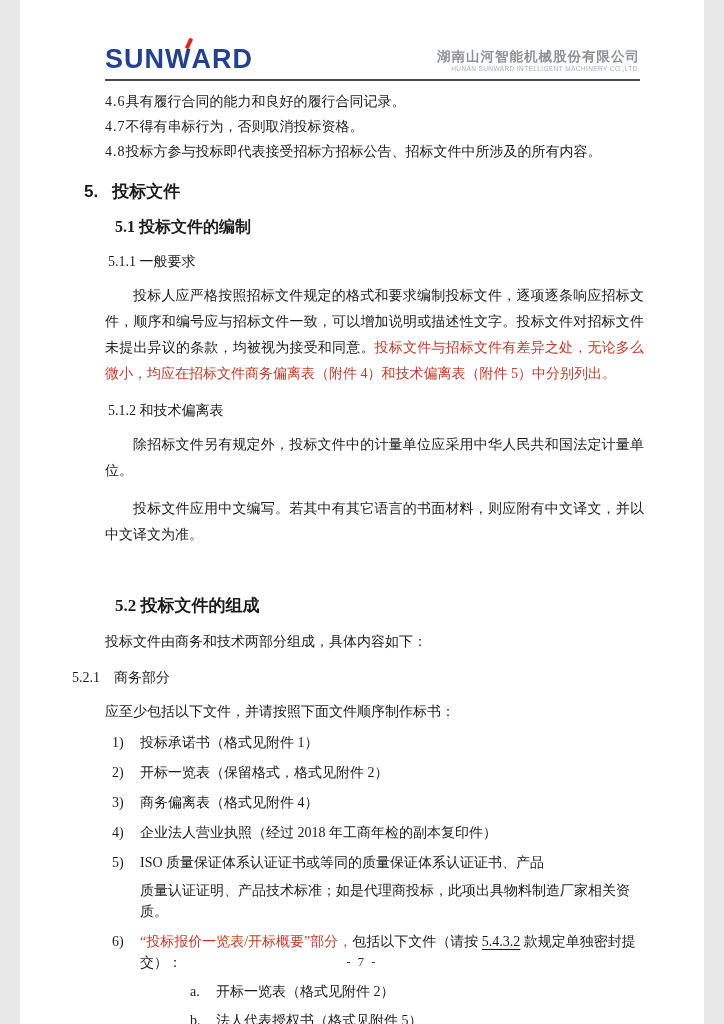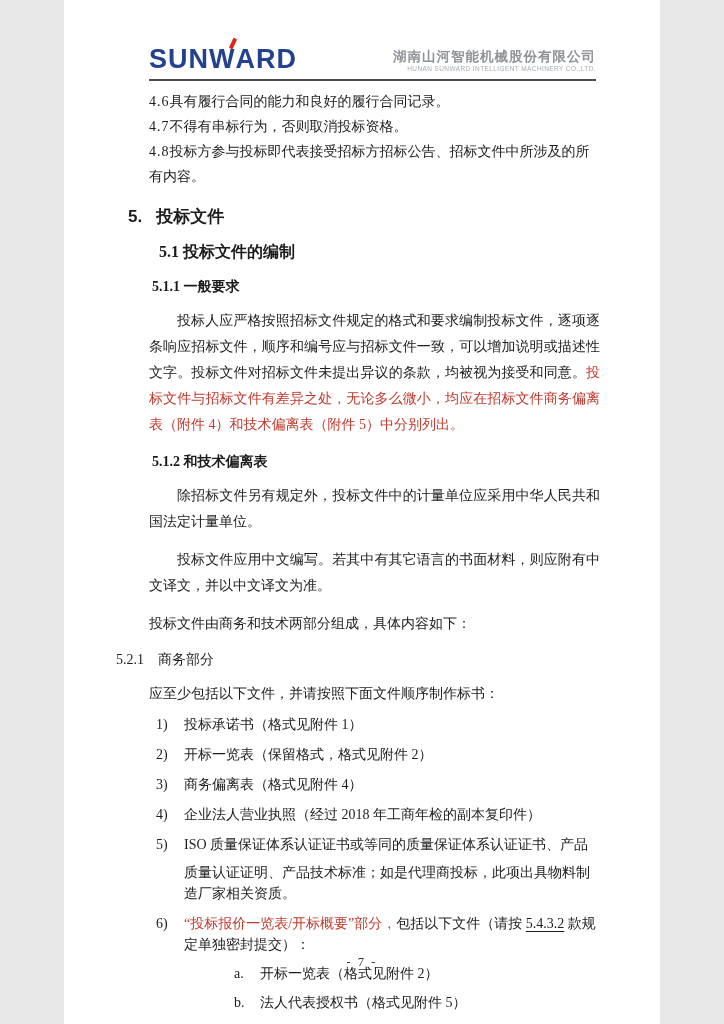--- a/index.html
+++ b/index.html
@@ -8,21 +8,21 @@
     --company-gray: #8f9298;
     --company-gray-lt: #a6abb0;
     --ink: #1c1c1c;
     --red: #c0392b;
     --rule: #4a4a4a;
   }
   * { margin: 0; padding: 0; box-sizing: border-box; }
   html, body { background: #e8e8e8; }
   .page {
     position: relative;
-    width: 596px;
+    width: 684px;
     height: 1024px;
     margin: 0 auto;
     background: #ffffff;
     overflow: hidden;
     color: var(--ink);
     font-family: "Liberation Serif", "DejaVu Serif", serif;
     font-size: 14px;
   }
   
   .header {
@@ -73,21 +73,21 @@
   
   .h-sec5 {
     margin: 16px 0 0 64px;
     font-family: "Liberation Sans", "DejaVu Sans", sans-serif;
     font-weight: bold;
     font-size: 17px;
   }
   .h-sec5 .sec-num { margin-right: 14px; }
   .h-51, .h-52 { margin: 14px 0 0 95px; font-size: 16px; font-weight: bold; }
   .h-52 { margin-top: 46px; font-size: 17px; }
-  .h-sub { margin: 15px 0 0 88px; font-size: 14px; font-weight: bold; }
+  .h-sub { margin: 15px 0 0 88px; font-size: 14px; font-weight: normal; }
   
   .para {
     margin: 12px 60px 0 85px;
     text-indent: 2em;
     line-height: 26px;
     text-align: justify;
   }
   .red { color: var(--red); }
   .flush { margin: 14px 60px 0 85px; line-height: 22px; }
   .h-521 { margin: 16px 0 0 52px; font-size: 14px; font-weight: normal; }
@@ -151,20 +151,21 @@
   <div class="para">
     <span>投标人应严格按照招标文件规定的格式和要求编制投标文件，逐项逐条响应招标文件，顺序和编号应与招标文件一致，可以增加说明或描述性文字。投标文件对招标文件未提出异议的条款，均被视为接受和同意。</span><span class="red">投标文件与招标文件有差异之处，无论多么微小，均应在招标文件商务偏离表（附件 4）和技术偏离表（附件 5）中分别列出。</span>
   </div>
 
   <div class="h-sub">5.1.2 和技术偏离表</div>
 
   <div class="para">除招标文件另有规定外，投标文件中的计量单位应采用中华人民共和国法定计量单位。</div>
 
   <div class="para">投标文件应用中文编写。若其中有其它语言的书面材料，则应附有中文译文，并以中文译文为准。</div>
 
+  <div class="h-52">5.2 投标文件的组成</div>
 
   <div class="flush">投标文件由商务和技术两部分组成，具体内容如下：</div>
 
   <div class="h-521">
     <span class="sub-num">5.2.1</span><span>商务部分</span>
   </div>
 
   <div class="flush">应至少包括以下文件，并请按照下面文件顺序制作标书：</div>
 
   <div class="olist">

